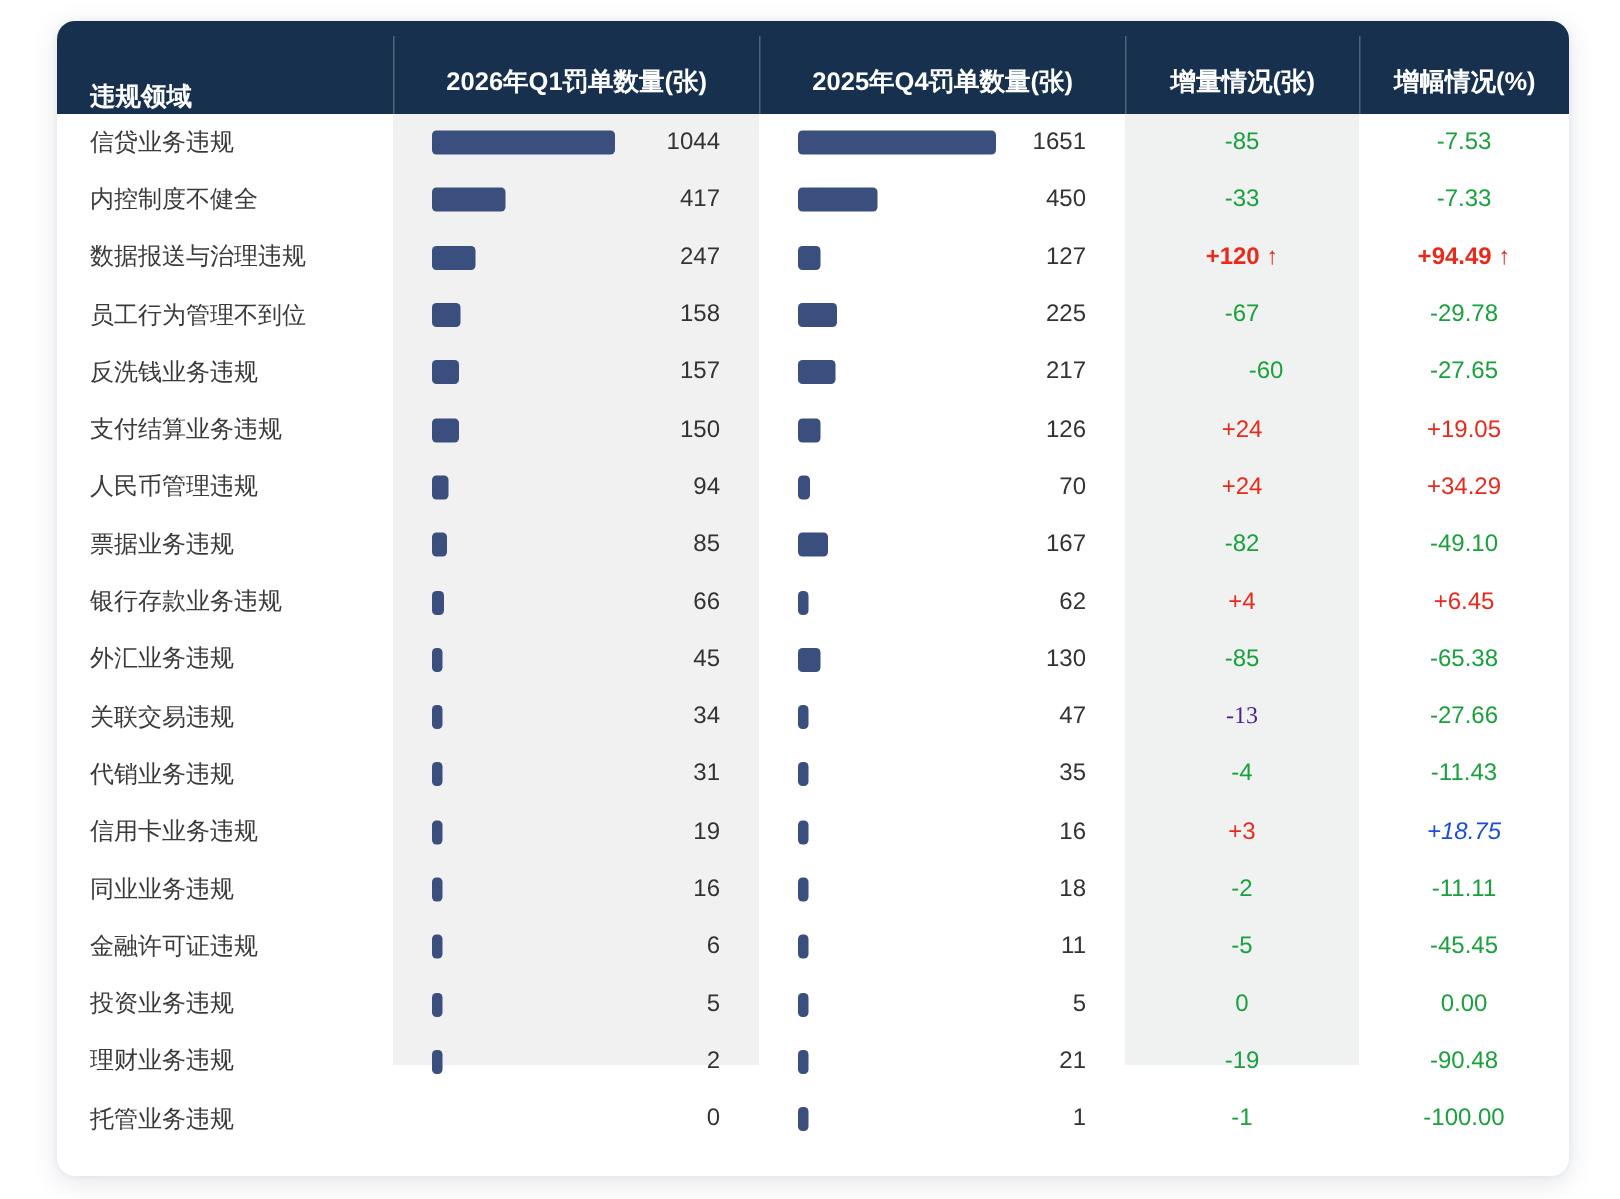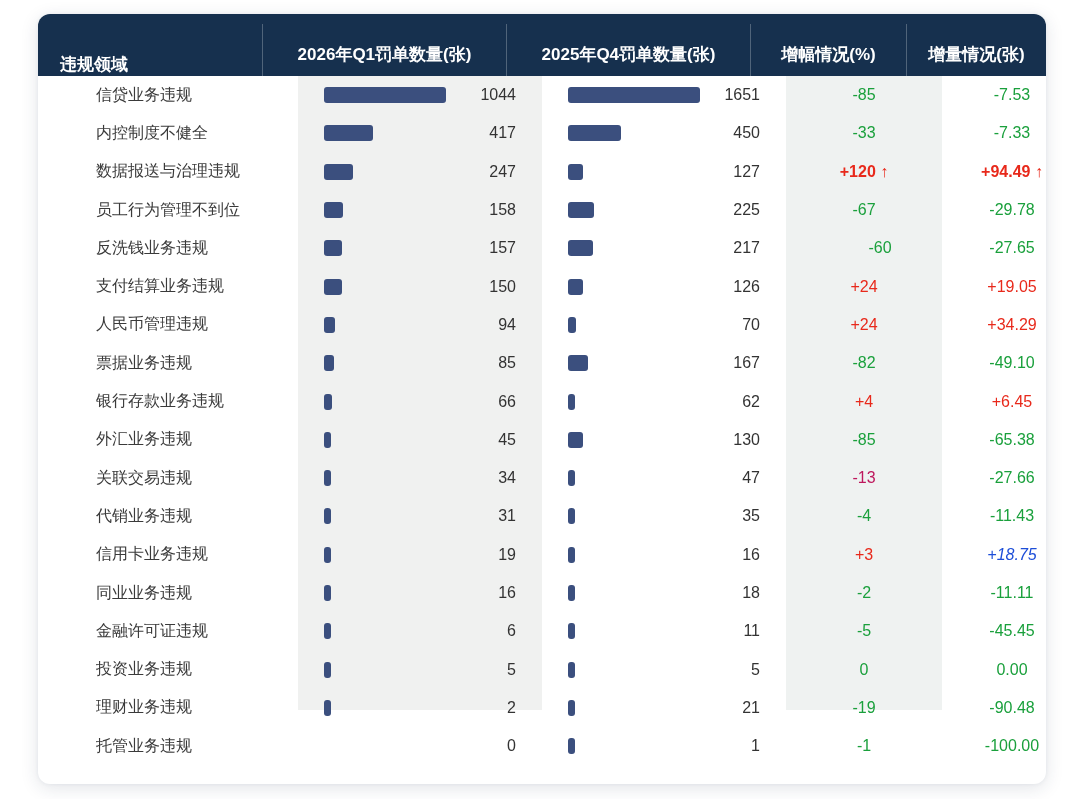--- a/index.html
+++ b/index.html
@@ -35,21 +35,20 @@
     height: 62px;
     line-height: 62px;
     white-space: nowrap;
     overflow: hidden;
   }
   .th.first { text-align: left; padding-left: 22px; margin-top: 20px; }
   .th.divided { border-left: 1px solid rgba(255,255,255,0.25); }
   .tbody {
     position: relative;
     height: 644px;
-    margin-left: 36px;
   }
   .stripe {
     position: absolute;
     top: 0; bottom: 10px;
   }
   .stripe.s1 { left: 224px; width: 244px; background: #f0f1f0; }
   .stripe.s2 { left: 712px; width: 156px; background: #eff2f1; }
   .row {
     position: relative;
     height: 38.3px;
@@ -88,22 +87,22 @@
   .cell-change.emph { font-weight: 700; }
 </style>
 </head>
 <body>
 
 <div class="card">
   <div class="grid-row thead">
     <div class="th first">违规领域</div>
     <div class="th divided">2026年Q1罚单数量(张)</div>
     <div class="th divided">2025年Q4罚单数量(张)</div>
+    <div class="th divided">增量情况(张)</div>
     <div class="th divided">增幅情况(%)</div>
-    <div class="th divided">增量情况(张)</div>
   </div>
   <div class="tbody" id="table-body">
     <div class="stripe s1"></div>
     <div class="stripe s2"></div>
   <div class="grid-row row">
         <div class="cell-label">信贷业务违规</div>
         <div class="cell-bar">
           <div class="bar" style="width: 122.1px; background: rgb(59, 79, 126);"></div>
           <div class="bar-value">1044</div>
         </div>
@@ -234,21 +233,21 @@
       <div class="grid-row row">
         <div class="cell-label">关联交易违规</div>
         <div class="cell-bar">
           <div class="bar" style="width: 7px; background: rgb(59, 79, 126);"></div>
           <div class="bar-value">34</div>
         </div>
         <div class="cell-bar">
           <div class="bar" style="width: 7px; background: rgb(59, 79, 126);"></div>
           <div class="bar-value">47</div>
         </div>
-        <div class="cell-change" style="color: #be185d;">-13</div>
+        <div class="cell-change" style="color: #4c1d95; font-family: Liberation Serif, serif;">-13</div>
         <div class="cell-change" style="color: rgb(26, 160, 60);">-27.66</div>
       </div>
       <div class="grid-row row">
         <div class="cell-label">代销业务违规</div>
         <div class="cell-bar">
           <div class="bar" style="width: 7px; background: rgb(59, 79, 126);"></div>
           <div class="bar-value">31</div>
         </div>
         <div class="cell-bar">
           <div class="bar" style="width: 7px; background: rgb(59, 79, 126);"></div>

